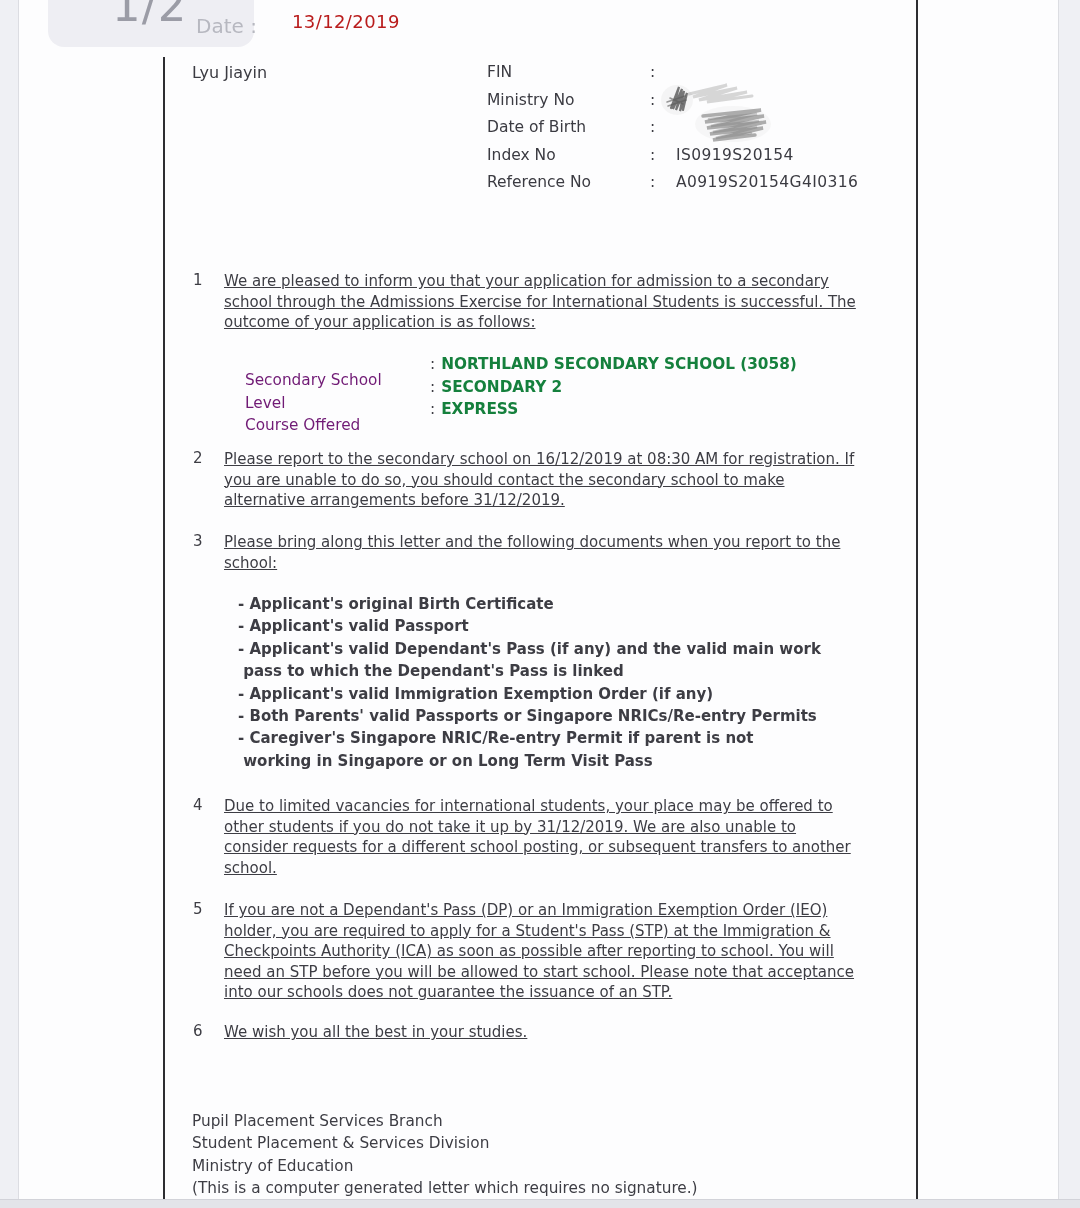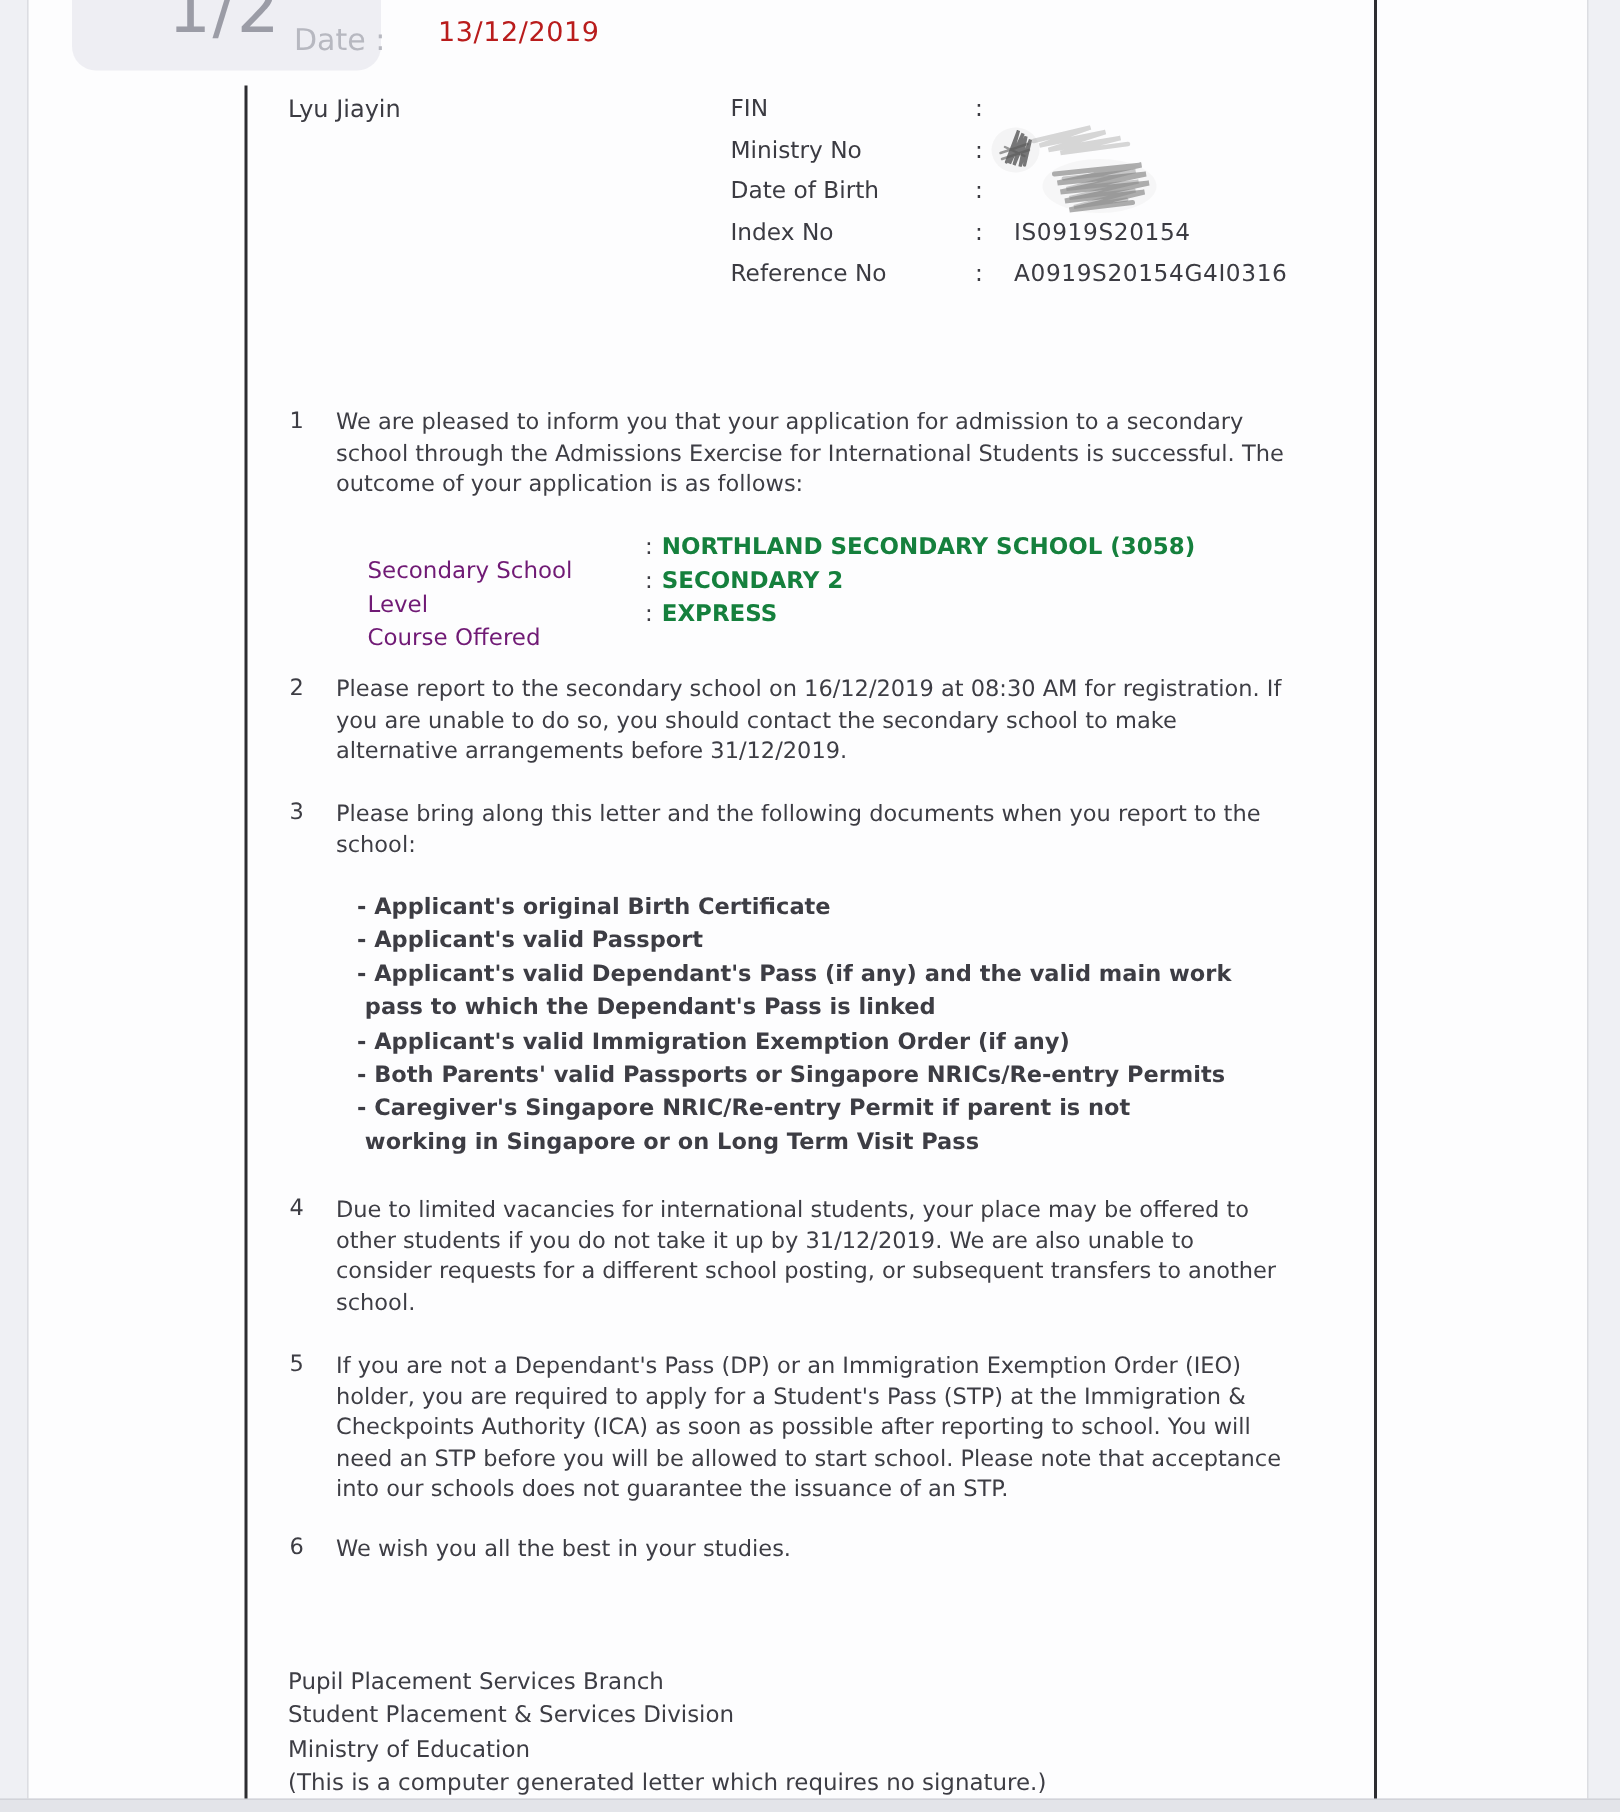--- a/index.html
+++ b/index.html
@@ -40,21 +40,21 @@
   .field-row .flabel { position:absolute; left:0; width:160px; }
   .field-row .fcolon { position:absolute; left:163px; }
   .field-row .fvalue { position:absolute; left:189px; letter-spacing:0.4px; white-space:nowrap; }
 
   .scribble { left:653px; top:78px; }
 
   .letter-title { left:191px; top:222px; font-size:15.5px; font-weight:bold; color:#2e2e33; letter-spacing:0.1px; }
 
   .para-num  { left:193px; font-size:15px; color:#3d3d44; }
   .para-text { left:224px; width:694px; font-size:15px; line-height:20.5px;
-               color:#3d3d44; white-space:pre-wrap; }
+               color:#3d3d44; white-space:pre-wrap;text-decoration:underline; }
 
   .school-row { left:245px; height:22.5px; font-size:15.3px; }
   .school-row .slabel { position:absolute; left:0; width:184px; color:#701a75;margin-top:16px; }
   .school-row .svalue-wrap { position:absolute; left:185px; white-space:nowrap; color:#3d3d44; }
   .school-row .svalue { font-weight:bold; color:#15803d; margin-left:6px;text-align:right; }
 
   .docs-list { left:238px; top:593px; width:670px; font-size:15px; line-height:22.4px;
                color:#3d3d44; white-space:pre-wrap;font-weight:bold; }
 
   .footer-block { left:192px; top:1110px; width:680px; font-size:15.3px; line-height:22.4px;

